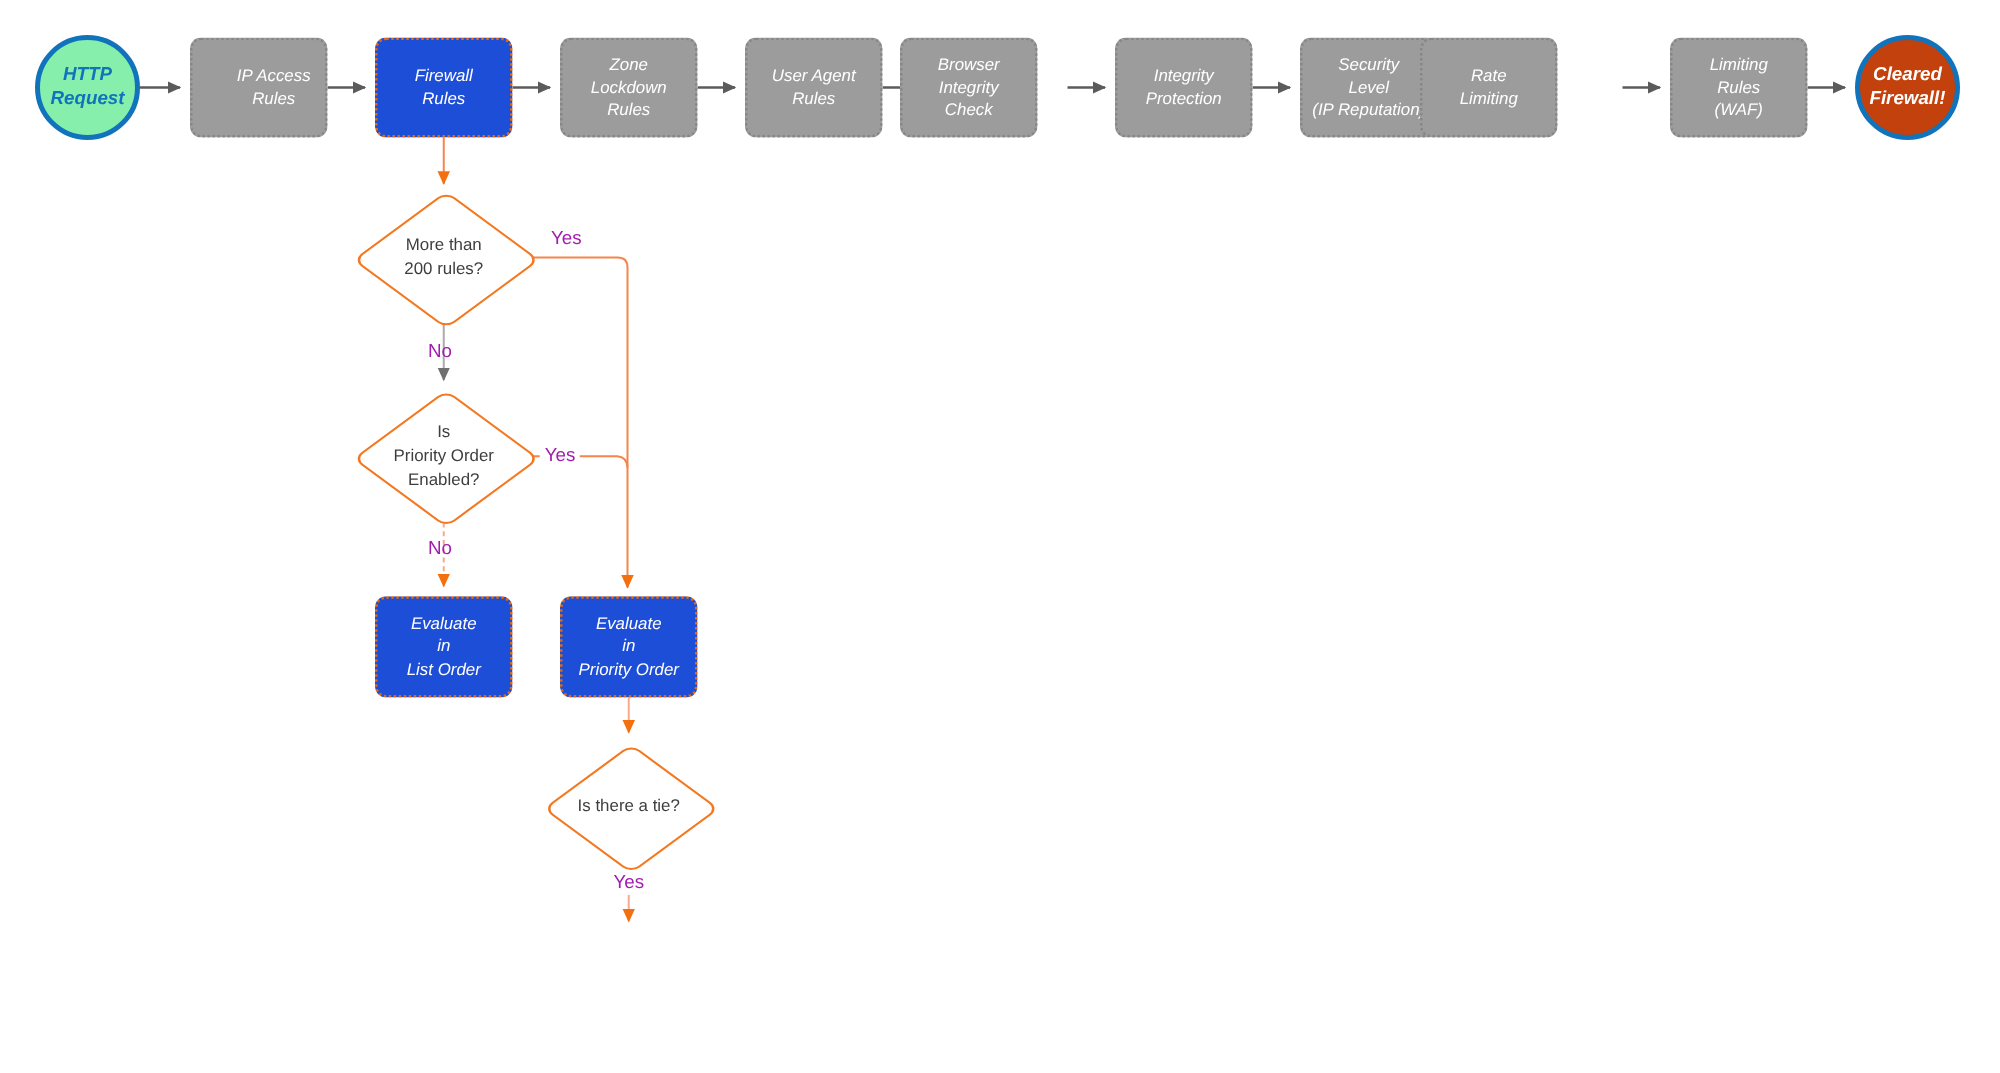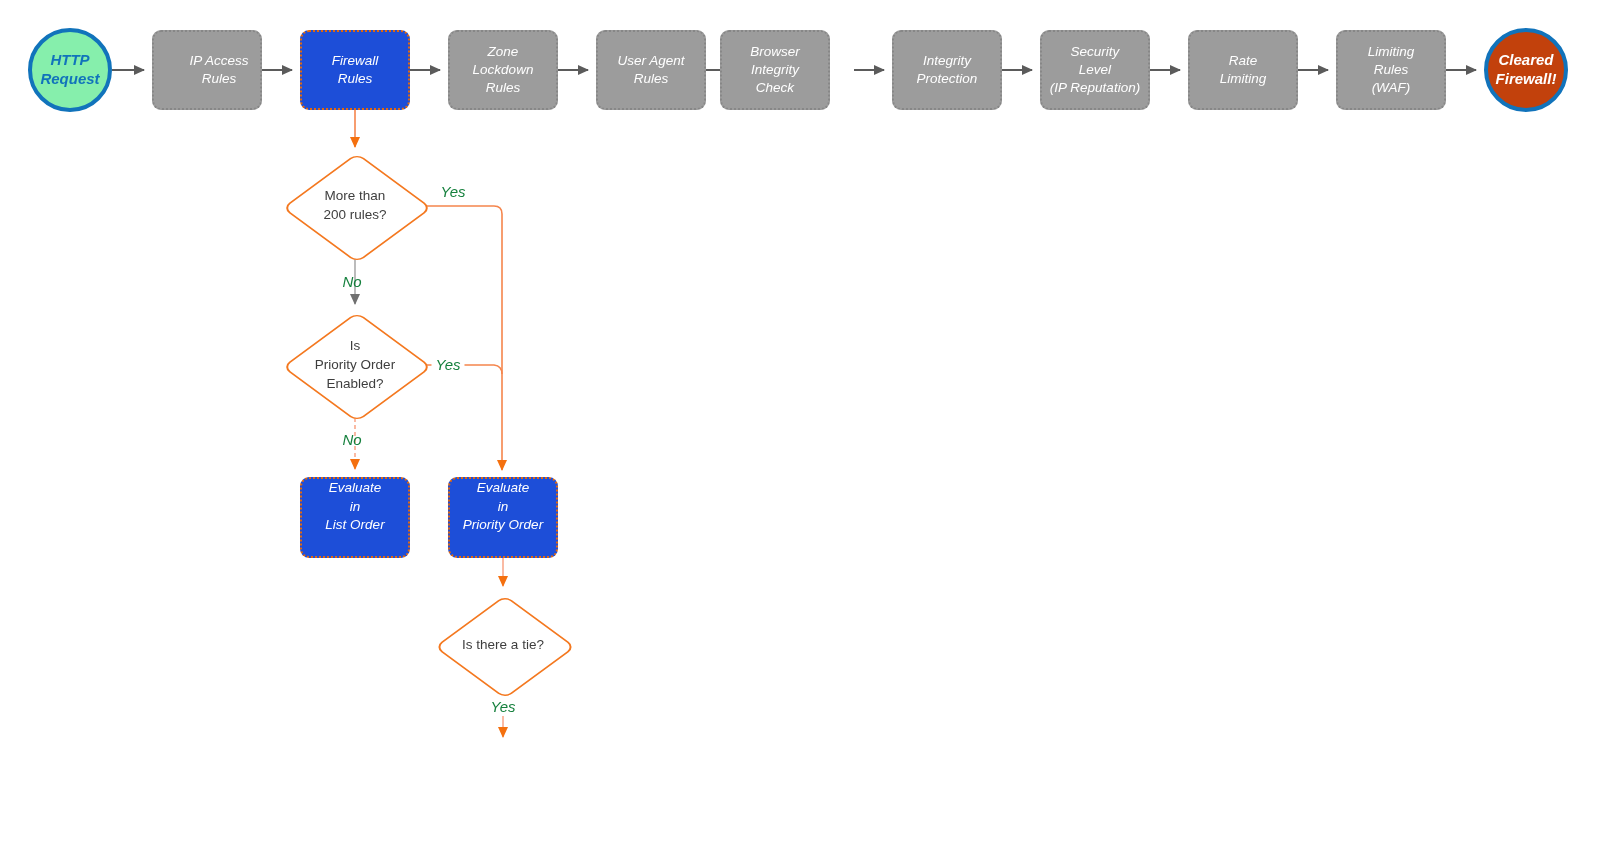--- a/index.html
+++ b/index.html
@@ -9,37 +9,37 @@
 
   .node{position:absolute;display:flex;align-items:center;justify-content:center;
         text-align:center;box-sizing:border-box;}
   .label{white-space:pre-line;}
 
   .stage{width:110px;height:80px;left:0;top:30px;border-radius:9px;
          background:#9C9C9C;border:2px dotted #878787;color:#ffffff;
          font-style:italic;font-size:13.5px;line-height:1.32;}
   .stage.orange, .process{background:#1d4ed8;border:2px dotted #E2680D;color:#ffffff;
          font-style:italic;}
-  .process{position:absolute;display:flex;align-items:flex-start;justify-content:center;
+  .process{position:absolute;display:flex;align-items:center;justify-content:center;
          text-align:center;box-sizing:border-box;width:110px;height:81px;border-radius:9px;
          font-size:13.5px;line-height:1.38;}
 
   .circle{width:84px;height:84px;border-radius:50%;font-style:italic;font-weight:bold;
           font-size:15px;line-height:1.25;}
   .circle.start{background:#86efac;border:4px solid #1173BB;color:#1173BB;}
   .circle.end{background:#c2410c;border:4px solid #1173BB;color:#ffffff;}
 
   .diamond{position:absolute;background:#ffffff;border:2px solid #F4781F;border-radius:10px;}
   .d-sq102{width:102px;height:102px;transform:scale(1,0.736) rotate(45deg);}
   .d-sq96{width:96px;height:96px;transform:scale(1,0.735) rotate(45deg);}
 
   .dlabel{position:absolute;width:150px;transform:translate(-50%,-50%);text-align:center;
           color:#3E3E3E;font-size:13.5px;line-height:1.4;}
-  .elabel{position:absolute;transform:translate(-50%,-50%);color:#15803d;
-          font-style:italic;font-size:15px;}
+  .elabel{position:absolute;transform:translate(-50%,-50%);color:#a21caf;
+          font-size:15px;}
   .elabel.on-line{background:#ffffff;padding:0 4px;}
 </style>
 </head>
 <body>
 
 <div class="canvas">
 
   <svg class="edges" viewBox="0 0 1600 858" xmlns="http://www.w3.org/2000/svg">
     <defs>
       <marker id="mG" markerWidth="12" markerHeight="12" refX="10" refY="6" orient="auto" markerUnits="userSpaceOnUse">
@@ -108,21 +108,21 @@
   </div>
   <div class="node stage" style="left:892px;">
     <span class="label">Integrity
 Protection</span>
   </div>
   <div class="node stage" style="left:1040px;">
     <span class="label">Security
 Level
 (IP Reputation)</span>
   </div>
-  <div class="node stage" style="left:1188px;">
+  <div class="node stage" style="left:1136px;">
     <span class="label">Rate
 Limiting</span>
   </div>
   <div class="node stage" style="left:1336px;">
     <span class="label">Limiting
 Rules
 (WAF)</span>
   </div>
 
   <div class="diamond d-sq102" style="left:304px;top:155px;"></div>

